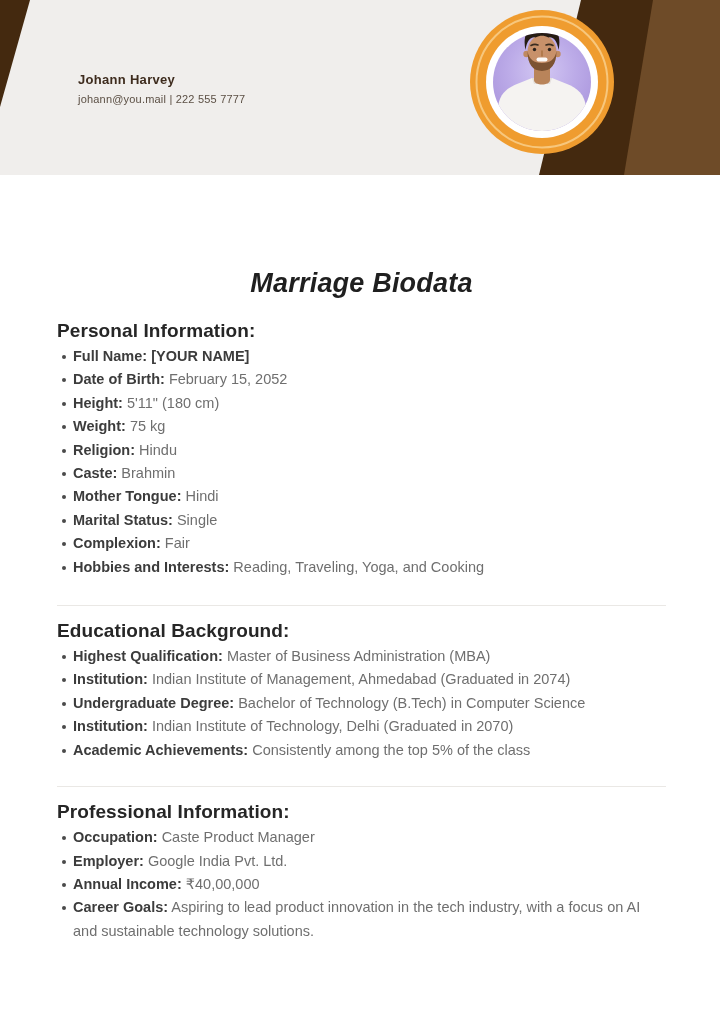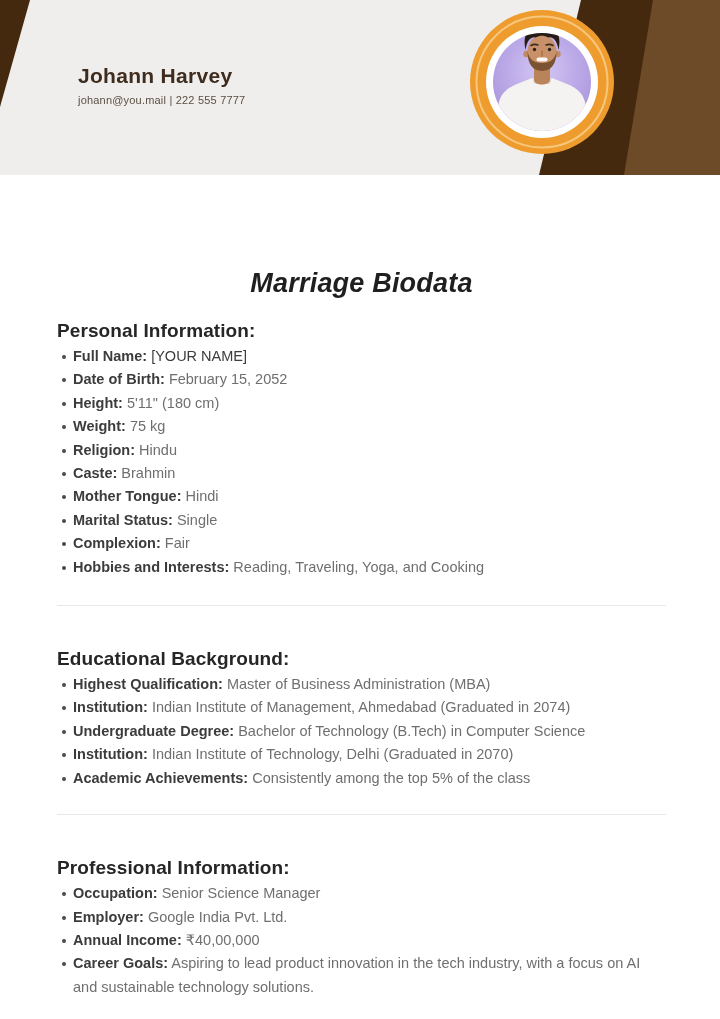--- a/index.html
+++ b/index.html
@@ -21,43 +21,43 @@
     background:#ffffff;overflow:hidden;
     font-family:"Liberation Sans","DejaVu Sans",sans-serif;
   }
   
   .hdr{position:relative;width:720px;height:175px;background:var(--dark-brown);}
   .hdr-light{position:absolute;inset:0;background:var(--light-brown);
     clip-path:polygon(653px 0,720px 0,720px 175px,624px 175px);}
   .hdr-beige{position:absolute;inset:0;background:var(--beige);
     clip-path:polygon(30px 0,581px 0,539px 175px,0 175px,0 107px);}
   .hdr-id{position:absolute;left:78px;top:64px;}
-  .name{font-size:21px;font-weight:700;color:#3e2c1e;letter-spacing:.3px;}
+  .name{font-size:13px;font-weight:700;color:#3e2c1e;letter-spacing:.3px;margin-top:8px;}
   .contact{margin-top:6px;font-size:11px;color:#5b4f44;letter-spacing:.2px;}
   .photo-wrap{position:absolute;left:470px;top:10px;width:144px;height:144px;}
   
   .content{padding:0 54px 0 57px;}
   .title{margin:93px 0 0;text-align:center;font-size:27px;font-weight:700;
     color:#1f1f1f;letter-spacing:.2px;line-height:30px;font-style:italic;}
   .section-h{font-size:19px;font-weight:700;color:var(--heading);
     line-height:22px;letter-spacing:.1px;}
   .s1 .section-h{margin-top:22px;}
-  .s2 .section-h,.s3 .section-h{margin-top:42px;}
+  .s2 .section-h,.s3 .section-h{margin-top:14px;}
   ul.items{list-style:none;margin:3px 0 0;}
   ul.items li{
     position:relative;padding-left:16px;
     font-size:14.5px;line-height:23.4px;color:var(--value);
   }
   ul.items li::before{
     content:"";position:absolute;left:5px;top:10px;width:4px;height:4px;
     border-radius:50%;background:#4a4a4a;
   }
   .lbl{font-weight:700;color:var(--label);}
   .val{color:var(--value);}
-  li.strong-val .val{font-weight:400;color:var(--label);margin-top:21px;}
+  li.strong-val .val{font-weight:700;color:var(--label);margin-top:21px;}
   .divider{height:1px;background:var(--divider);margin-top:25px;}
   .s2 .divider{margin-top:26px;}
   .s3 .divider{margin-top:24px;}
   .cont-line{color:var(--value);}
 </style>
 </head>
 <body>
 
 <div class="page">
 
@@ -147,21 +147,21 @@
         <li><span class="lbl">Undergraduate Degree:</span> <span class="val">Bachelor of Technology (B.Tech) in Computer Science</span></li>
         <li><span class="lbl">Institution:</span> <span class="val">Indian Institute of Technology, Delhi (Graduated in 2070)</span></li>
         <li><span class="lbl">Academic Achievements:</span> <span class="val">Consistently among the top 5% of the class</span></li>
       </ul>
     </div>
 
     <div class="s3">
       <div class="divider"></div>
       <h2 class="section-h">Professional Information:</h2>
       <ul class="items">
-        <li><span class="lbl">Occupation:</span> <span class="val">Senior Science Manager</span></li>
+        <li><span class="lbl">Occupation:</span> <span class="val">Caste Product Manager</span></li>
         <li><span class="lbl">Employer:</span> <span class="val">Google India Pvt. Ltd.</span></li>
         <li><span class="lbl">Annual Income:</span> <span class="val">₹40,00,000</span></li>
         <li>
           <span class="lbl">Career Goals:</span> <span class="val">Aspiring to lead product innovation in the tech industry, with a focus on AI</span>
           <div class="cont-line">and sustainable technology solutions.</div>
         </li>
       </ul>
     </div>
 
   </div>

